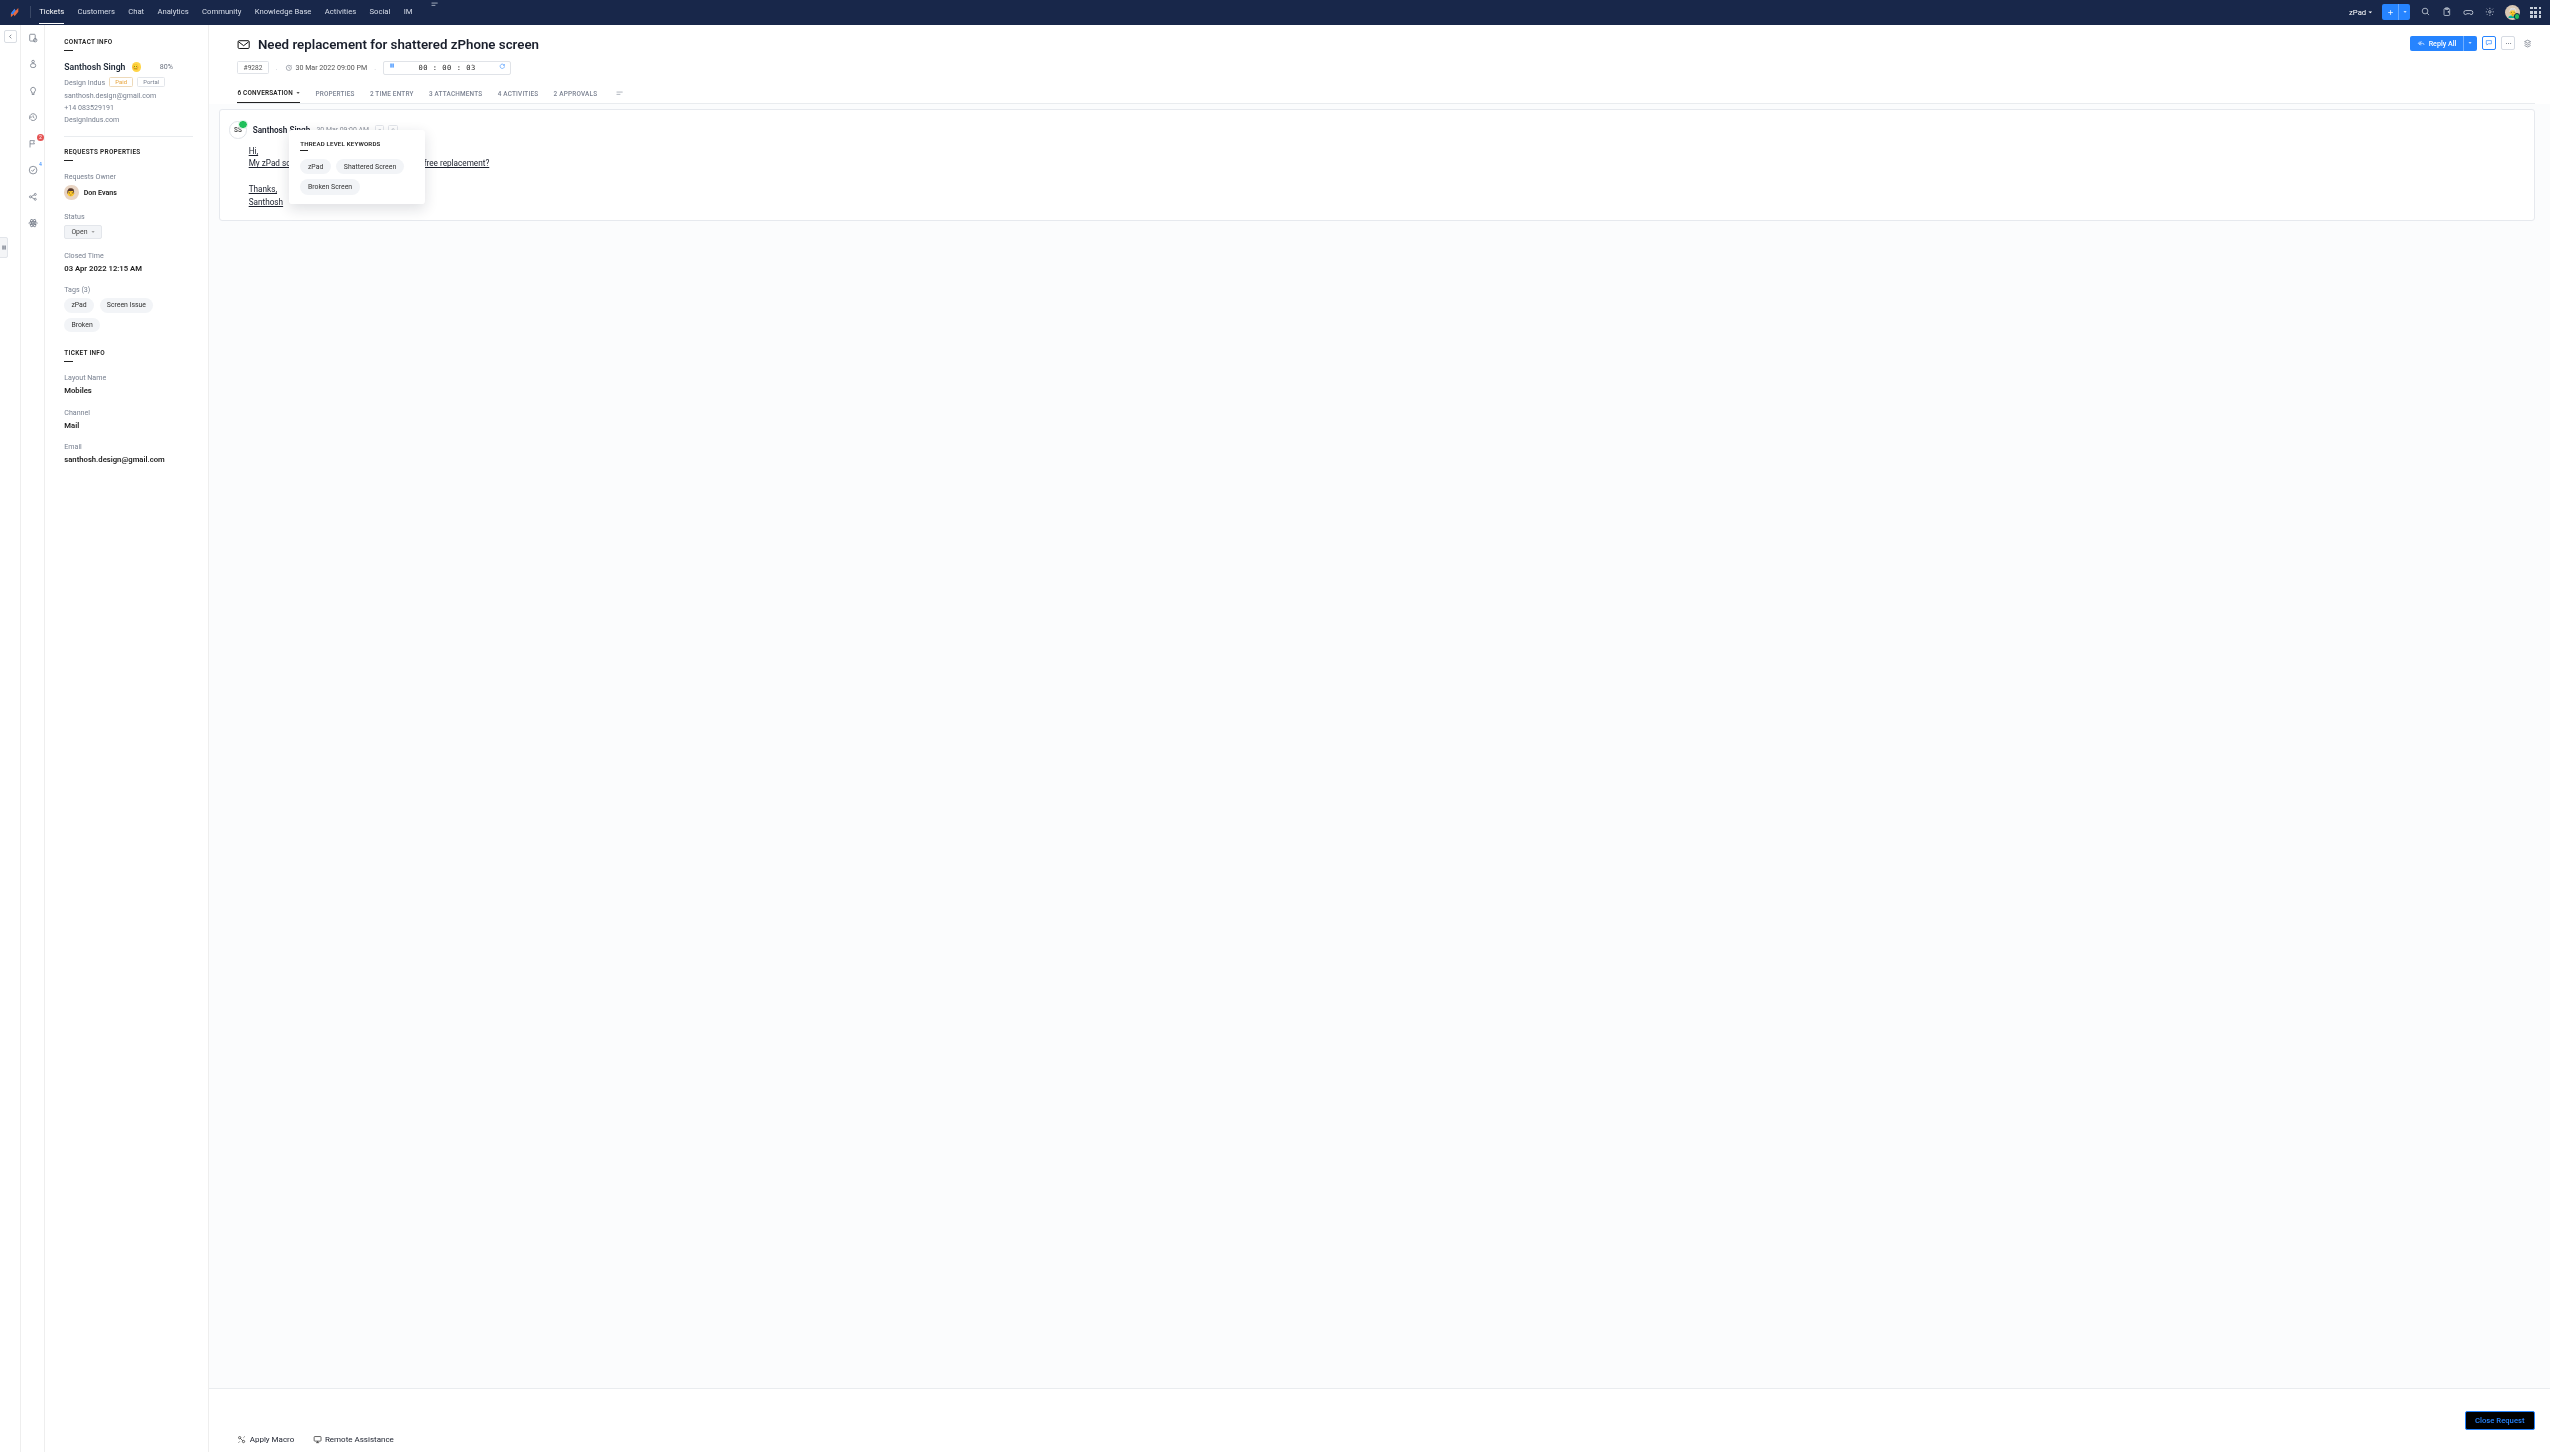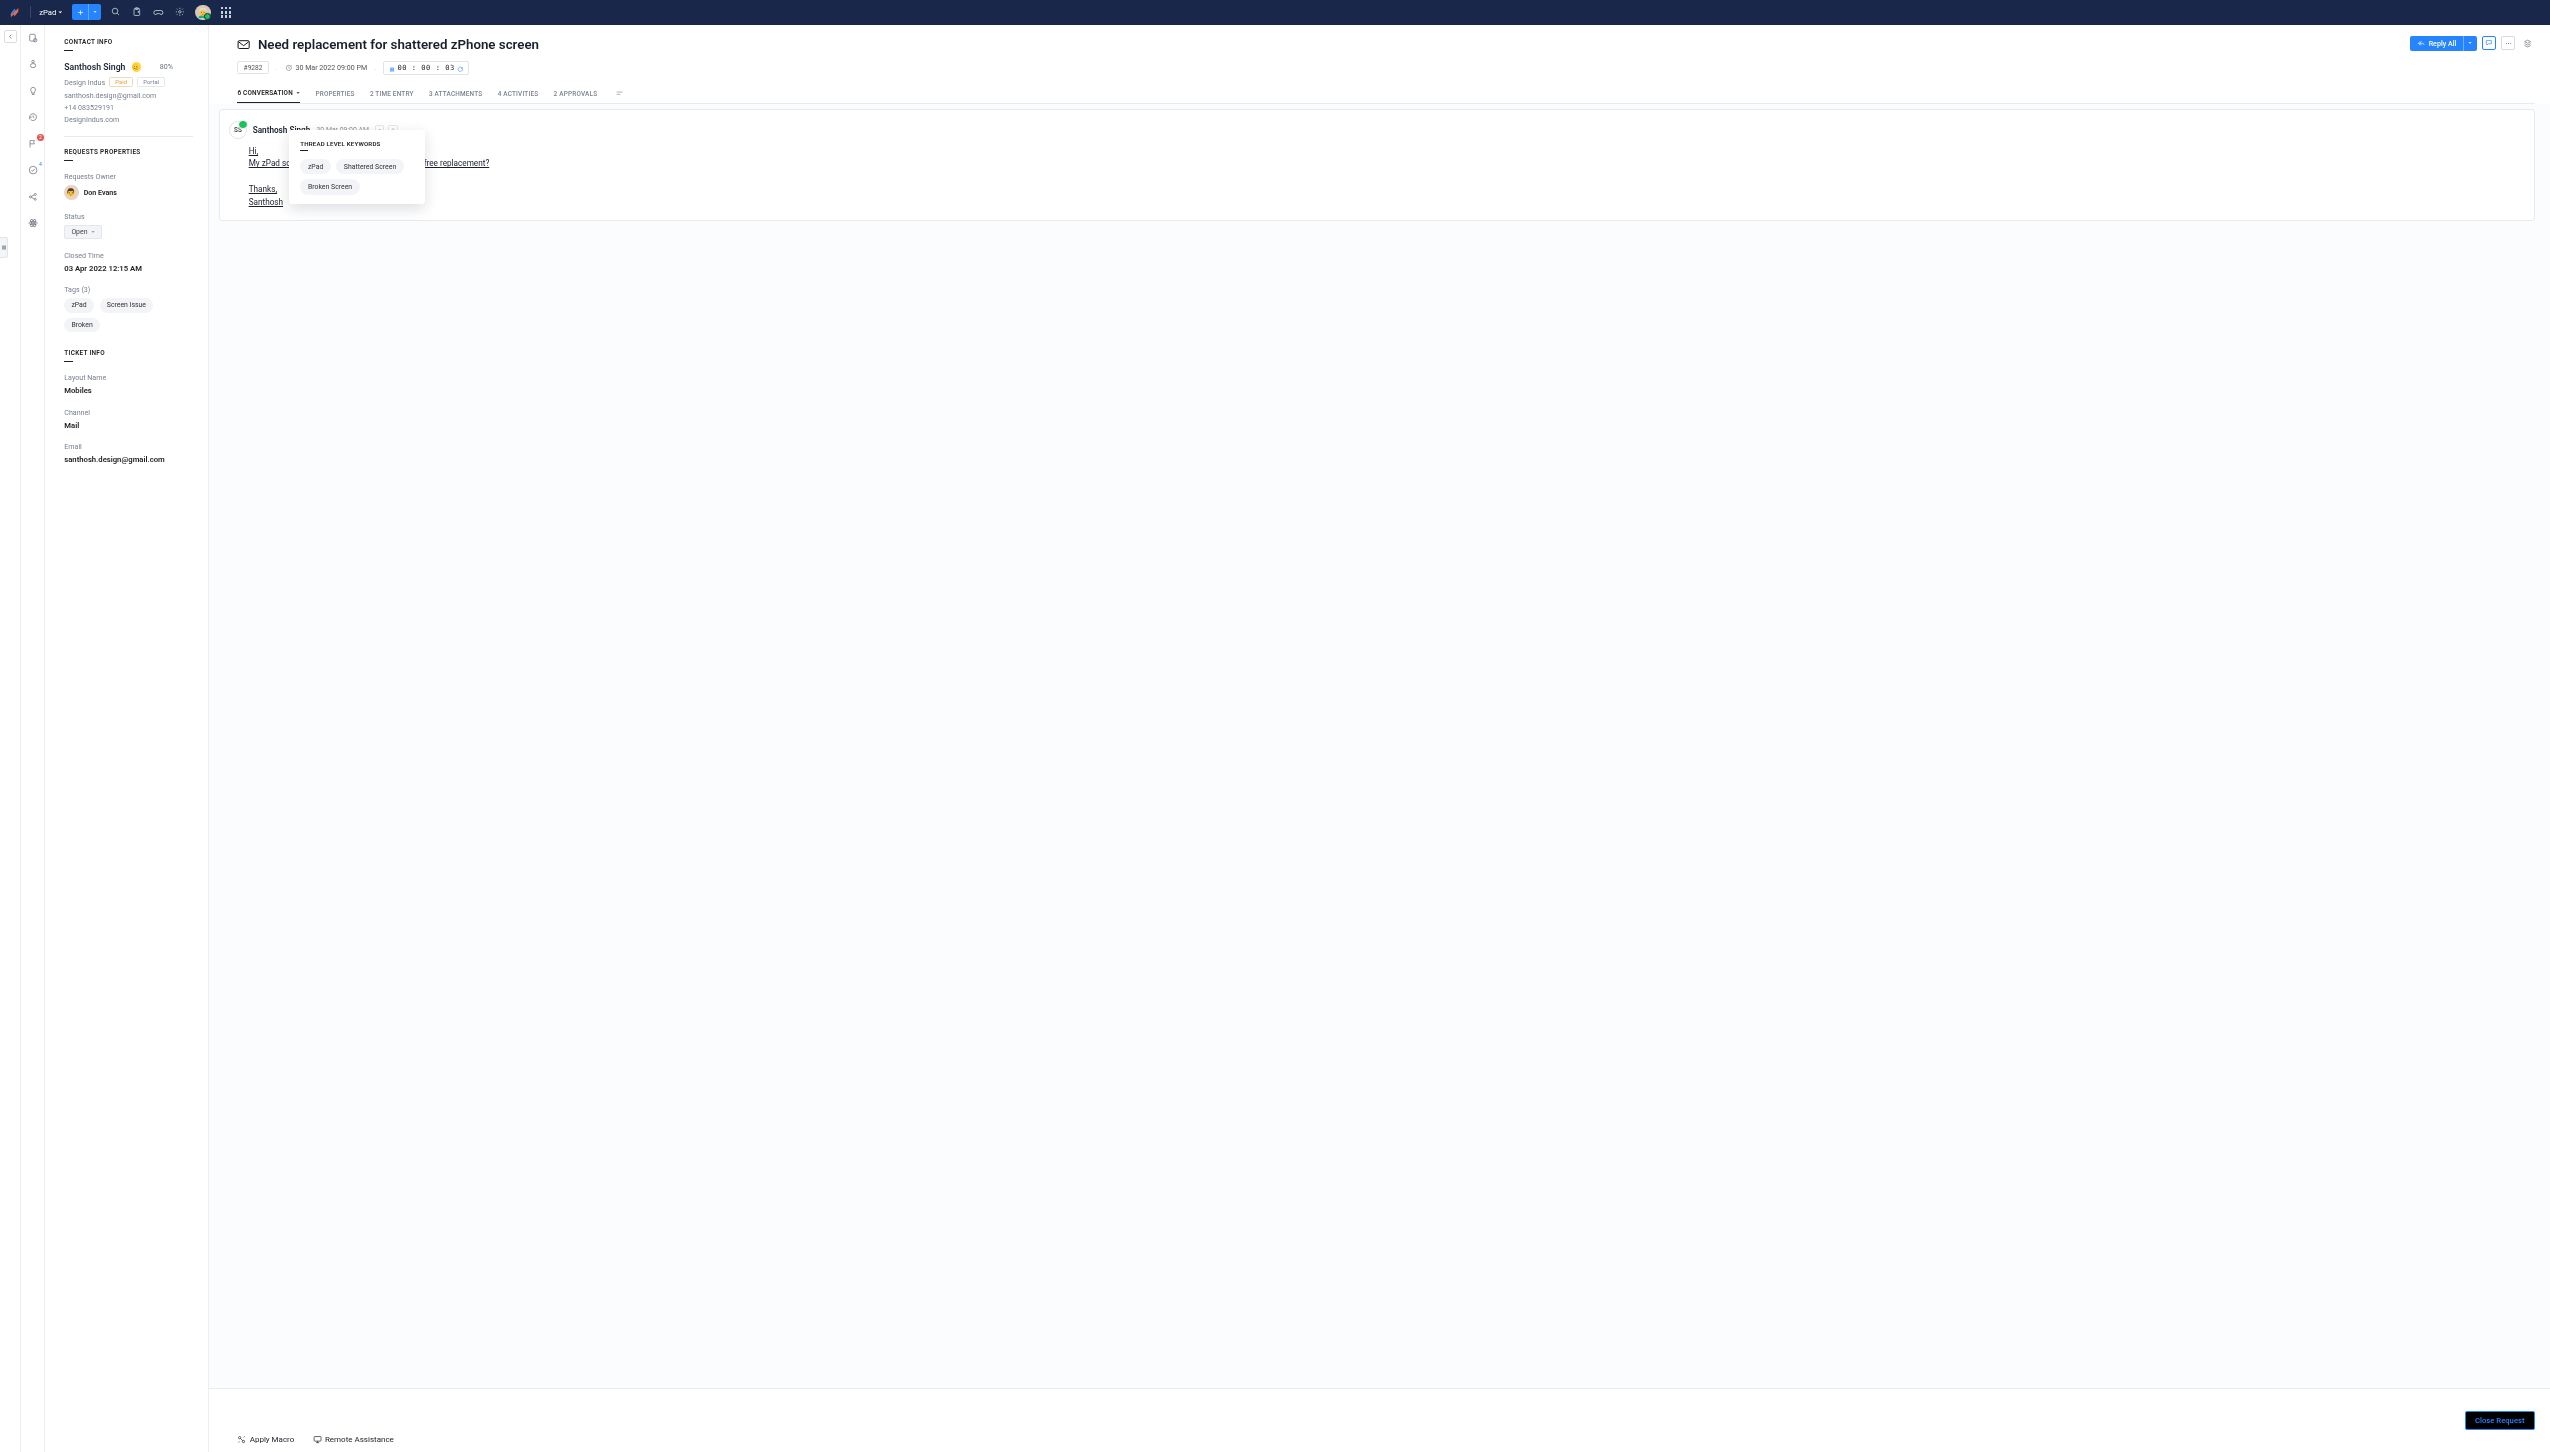--- a/index.html
+++ b/index.html
@@ -67,21 +67,21 @@
 .header-actions { display:flex; align-items:center; gap:5.1px; }
 .reply-btn { background:#2684ff; color:#fff; border-radius:2px; display:flex; align-items:center; height:15.3px; }
 .reply-main { display:flex; align-items:center; gap:4.1px; padding:0 7.1px; border-right:0.5px solid rgba(255,255,255,.35); height:100%; font-weight:500; font-size:7.1px;}
 .reply-drop { width:12.2px; display:flex; align-items:center; justify-content:center; height:100%; }
 .icon-btn-sq { width:14.3px; height:14.3px; border:0.5px solid #d6dbe3; border-radius:2px; display:flex; align-items:center; justify-content:center; color:#6b7280; cursor:pointer; }
 .icon-btn-sq.blue-b { border-color:#2684ff; color:#2684ff; }
 
 .meta-row { display:flex; align-items:center; gap:7.1px; margin-top:7.1px; color:#555; font-size:7.1px; }
 .idchip { border:0.5px solid #e0e3e8; padding:1.5px 5.1px; border-radius:1.5px; font-size:6.6px; color:#555; }
 .date-meta { display:flex; align-items:center; gap:3.1px; color:#555; }
-.timer-box { display:flex; align-items:flex-end; gap:1px; border:0.5px solid #e0e3e8; border-radius:2px; padding:1.5px 3.1px; }
+.timer-box { display:flex; align-items:flex-start; gap:22px; border:0.5px solid #e0e3e8; border-radius:2px; padding:1.5px 3.1px; }
 .timer-ctrl { color:#2684ff; display:flex; align-items:center; justify-content:center; width:9.2px; cursor:pointer; }
 .timer-val { font-family:ui-monospace,monospace; letter-spacing:0.5px; color:#222; }
 .dot { color:#c6cad1; }
 
 .tabs { display:flex; gap:15.3px; margin-top:9.2px; border-bottom:0.5px solid #e9ecef; align-items:center; }
 .tab { padding:5.1px 0; font-size:6.4px; letter-spacing:0.2px; color:#7a8191; cursor:pointer; font-weight:500; display:flex; align-items:center; gap:3.1px;}
 .tab.active { color:#222; font-weight:600; border-bottom:1px solid #222; }
 .tab-more { color:#9aa1ad; cursor:pointer; padding:0 2px; }
 
 .conv-area { flex:1; padding:5.1px 15.3px 5.1px 10.2px; overflow:auto; position:relative; }
@@ -112,20 +112,37 @@
 <body>
 
 <div class="topnav">
   <div class="logo">
     <svg width="11.2" height="11.2" viewBox="0 0 24 24">
         <path d="M4 14 L12 4 L14 8 L20 2 L20 10 L12 20 L10 16 L4 22 Z" fill="#e86a3f"></path>
         <path d="M12 4 L14 8 L8 16 L4 14 Z" fill="#2684ff"></path>
       </svg>
   </div>
   <div class="divider-v"></div>
+  <div class="nav-links">
+    <div class="nav-link active">Tickets</div>
+    <div class="nav-link">Customers</div>
+    <div class="nav-link">Chat</div>
+    <div class="nav-link">Analytics</div>
+    <div class="nav-link">Community</div>
+    <div class="nav-link">Knowledge Base</div>
+    <div class="nav-link">Activities</div>
+    <div class="nav-link">Social</div>
+    <div class="nav-link">IM</div>
+    <div class="nav-more">
+      <svg width="9.2" height="9.2" viewBox="0 0 24 24" stroke="#c6ceda" stroke-width="2" fill="none">
+          <line x1="4" y1="8" x2="20" y2="8"></line>
+          <line x1="4" y1="14" x2="14" y2="14"></line>
+        </svg>
+    </div>
+  </div>
   <div class="nav-right">
     <div class="nav-selector">
       <span>zPad</span>
       <svg width="4.6" height="4.6" viewBox="0 0 10 10">
           <path d="M1 3 L5 7 L9 3" fill="#fff"></path>
         </svg>
     </div>
     <div class="plus-btn">
       <div class="plus-main">
           <svg width="7.1" height="7.1" viewBox="0 0 24 24" stroke="#fff" stroke-width="2.5">

